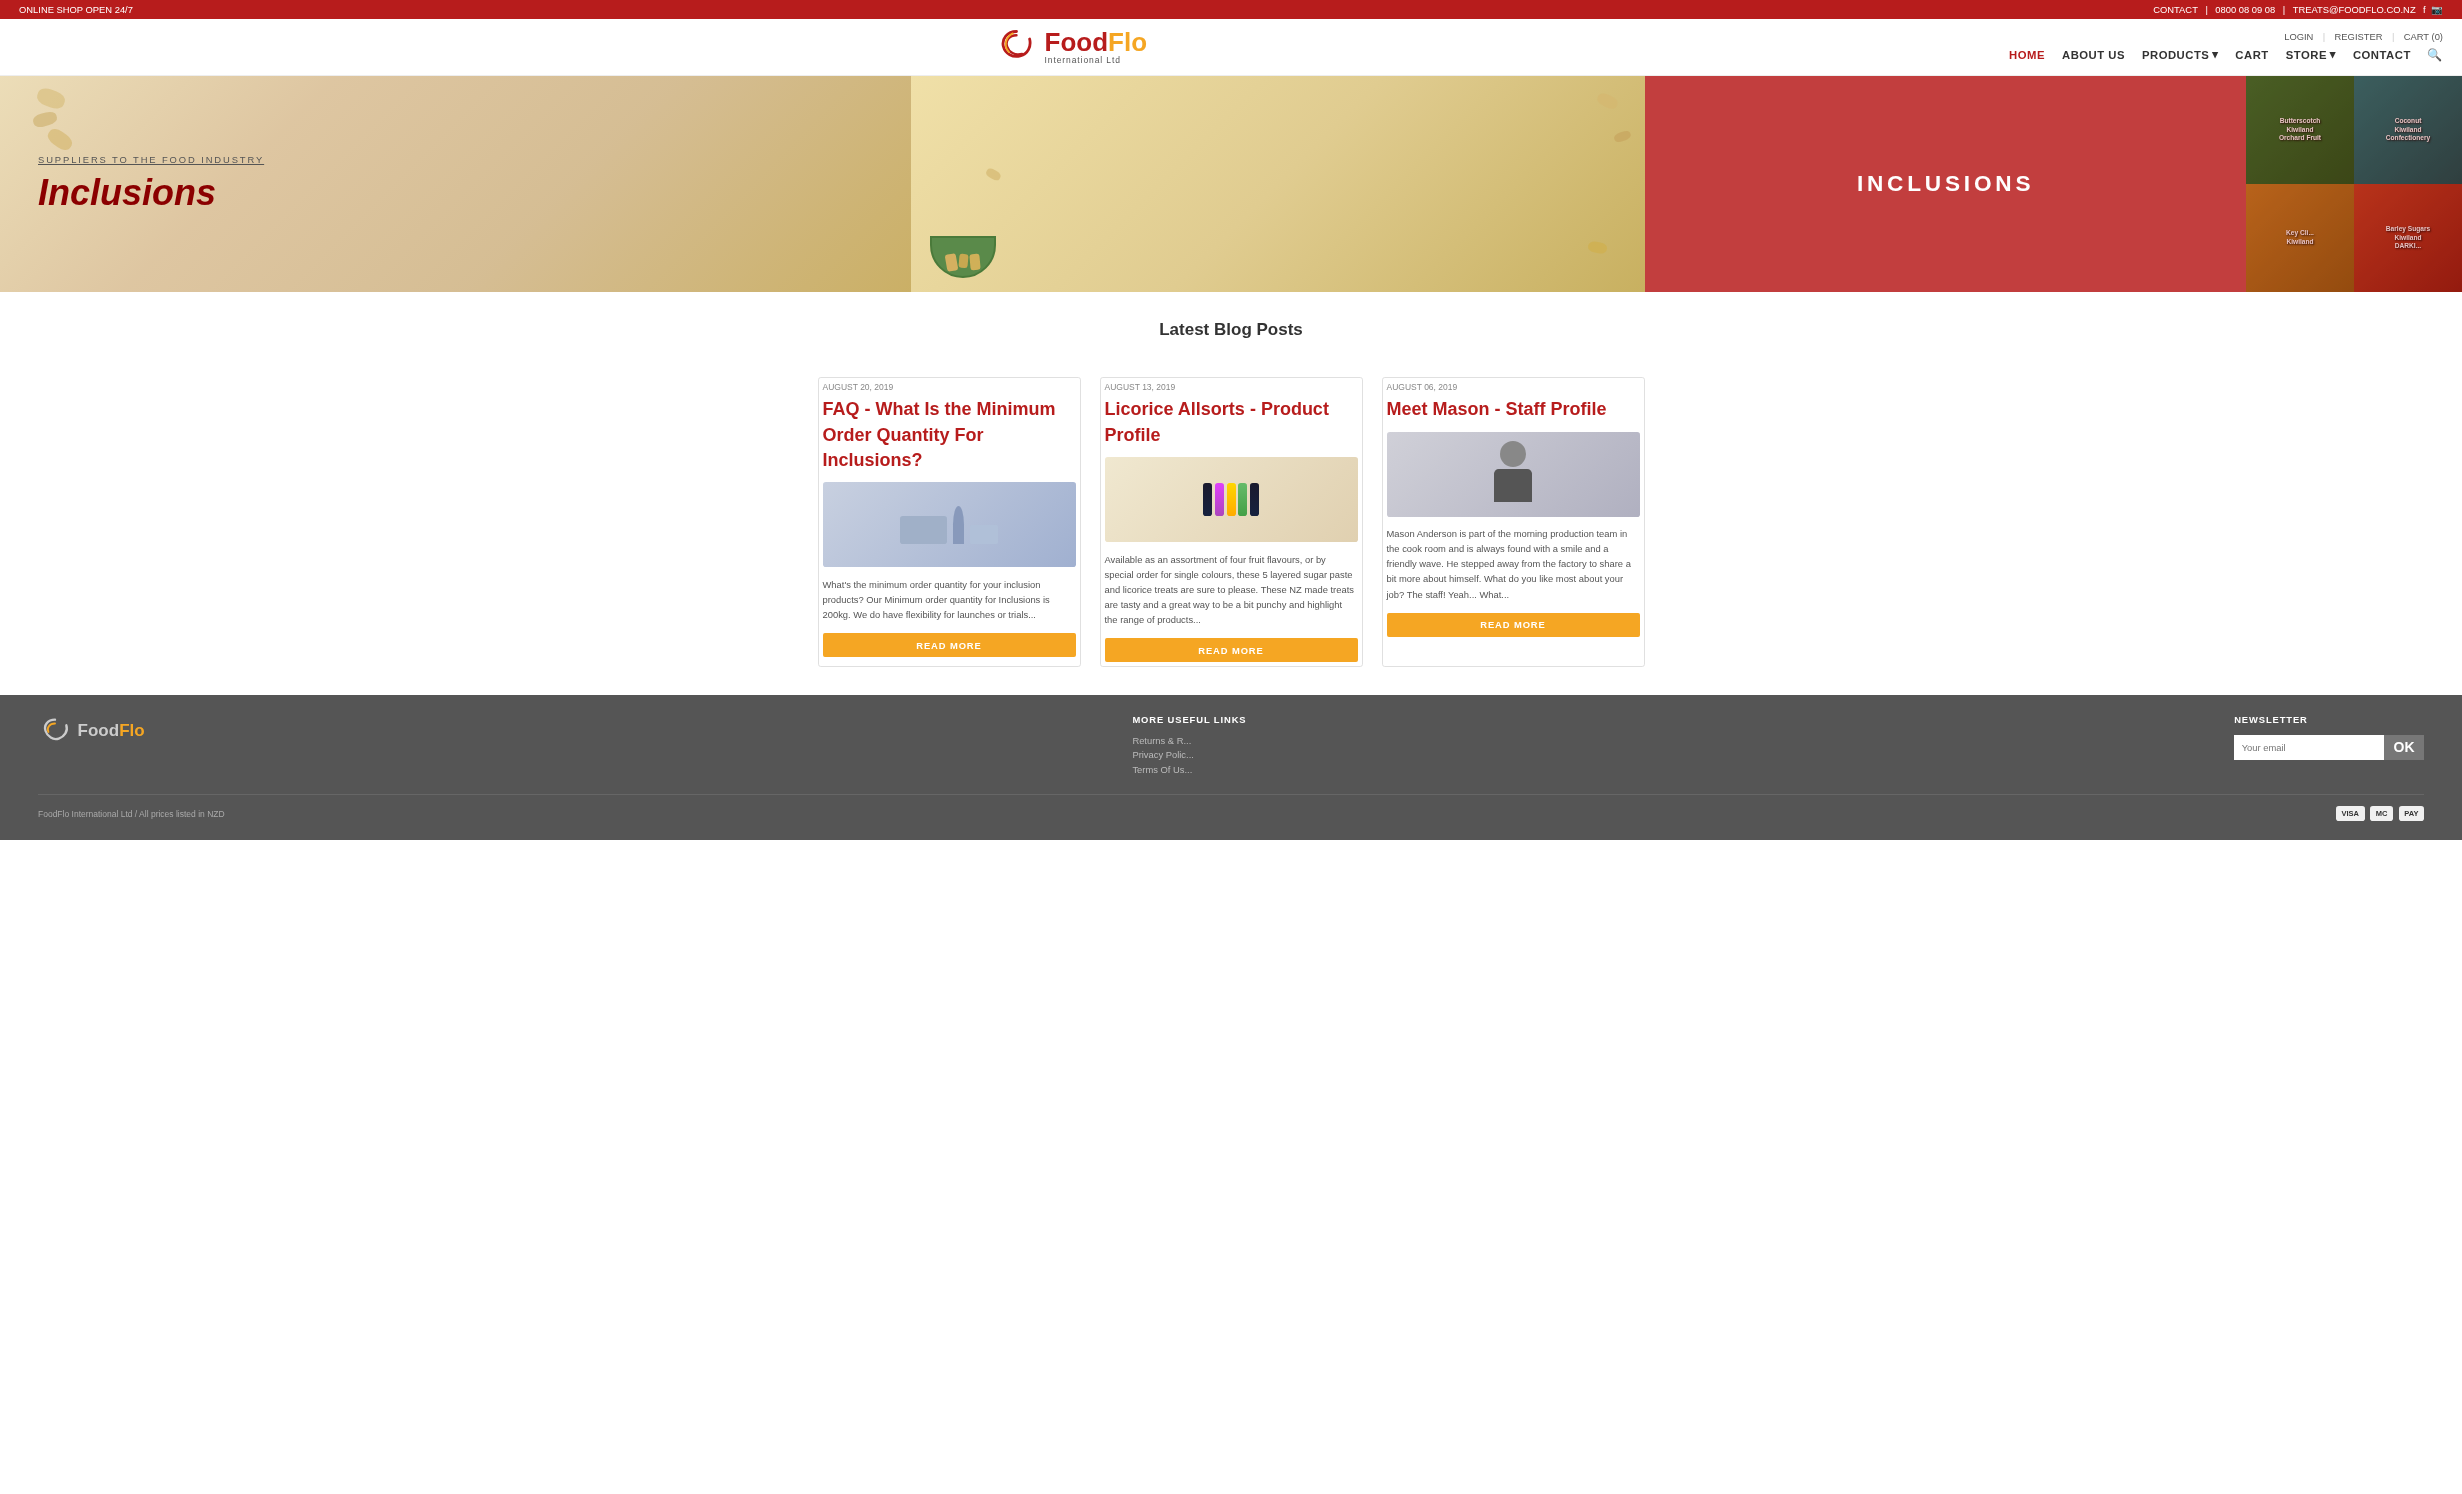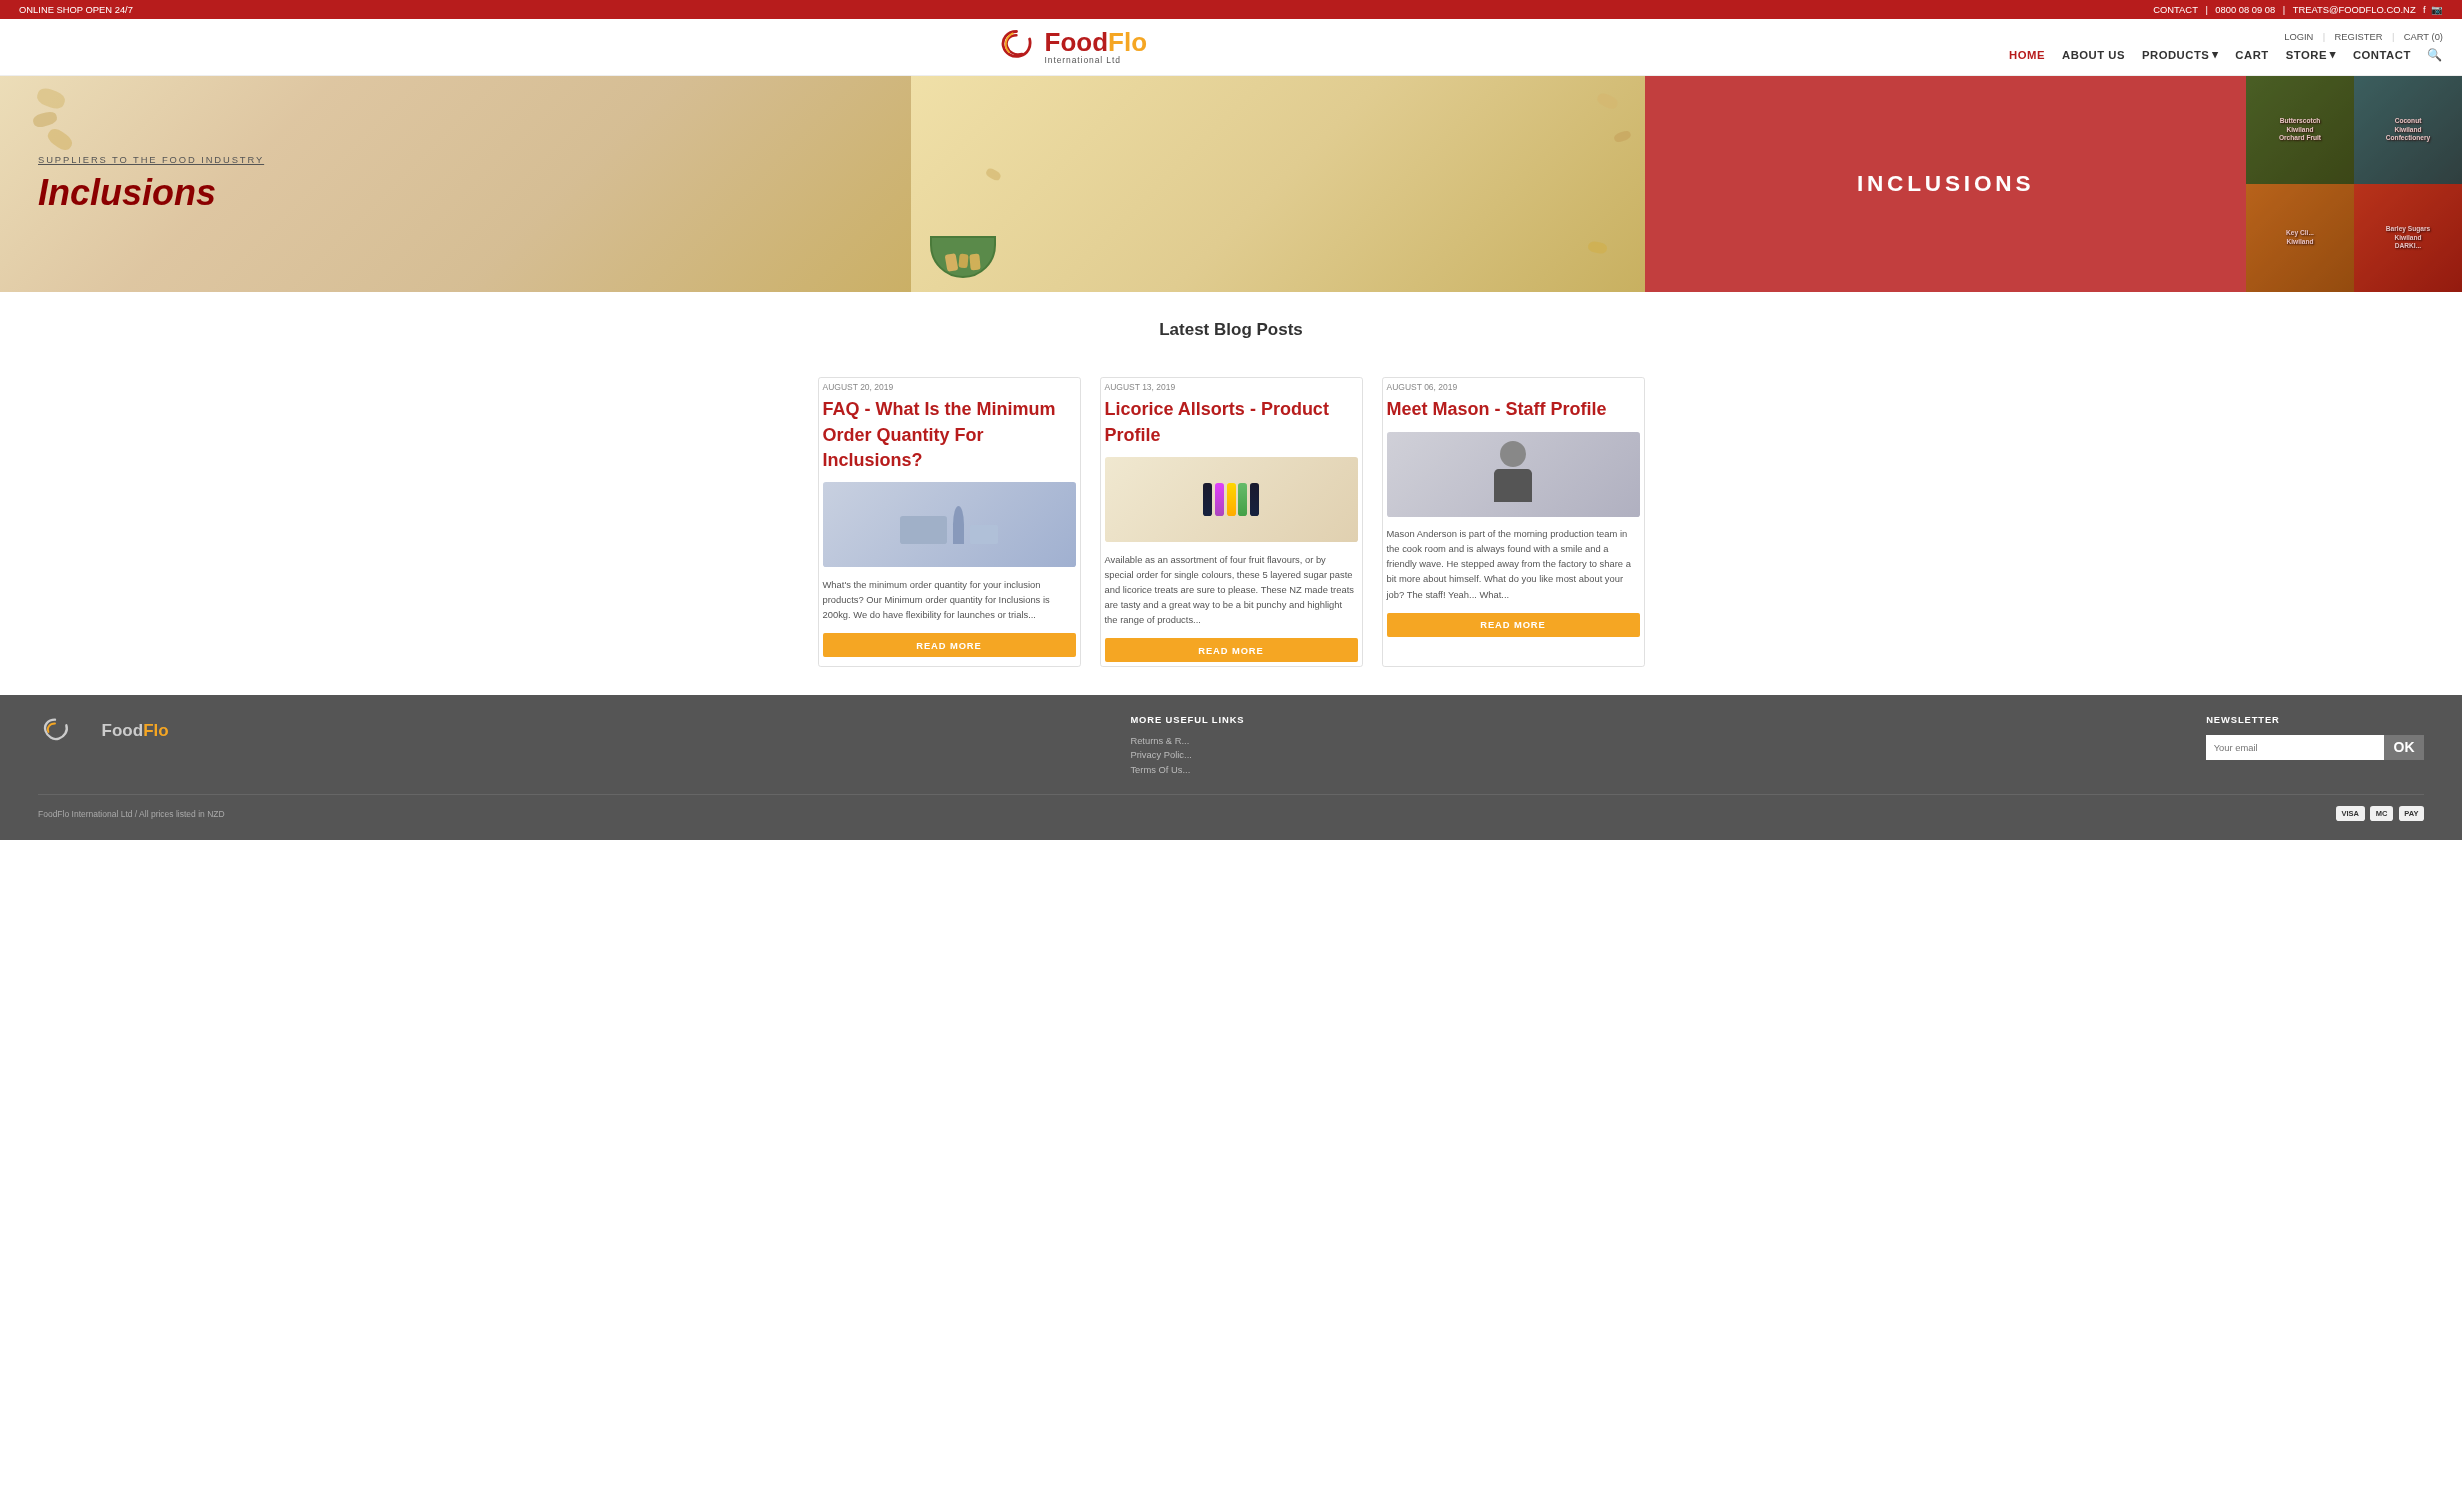--- a/index.html
+++ b/index.html
@@ -208,21 +208,20 @@
     }
     .footer-top {
       display: flex;
       justify-content: space-between;
       align-items: flex-start;
       padding-bottom: 15px;
     }
     .footer-logo {
       display: flex;
       align-items: center;
-      gap: 24px;
     }
     .footer-logo-food { font-size: 17px; font-weight: bold; color: #ccc; }
     .footer-logo-flo { font-size: 17px; font-weight: bold; color: #f5a623; }
     .footer-links-col { }
     .footer-col-title {
       font-size: 9.4px;
       font-weight: bold;
       color: #fff;
       text-transform: uppercase;
       letter-spacing: 0.9px;
@@ -247,21 +246,21 @@
     }
     .newsletter-form {
       display: flex;
     }
     .newsletter-input {
       padding: 4.7px 7.5px;
       font-size: 9.4px;
       border: none;
       background: #fff;
       color: #333;
-      width: 178px;
+      width: 150px;
       outline: none;
     }
     .newsletter-btn {
       padding: 4.7px 9.4px;
       background: #777;
       color: #fff;
       font-size: 14px;
       font-weight: bold;
       border: none;
       cursor: pointer;

